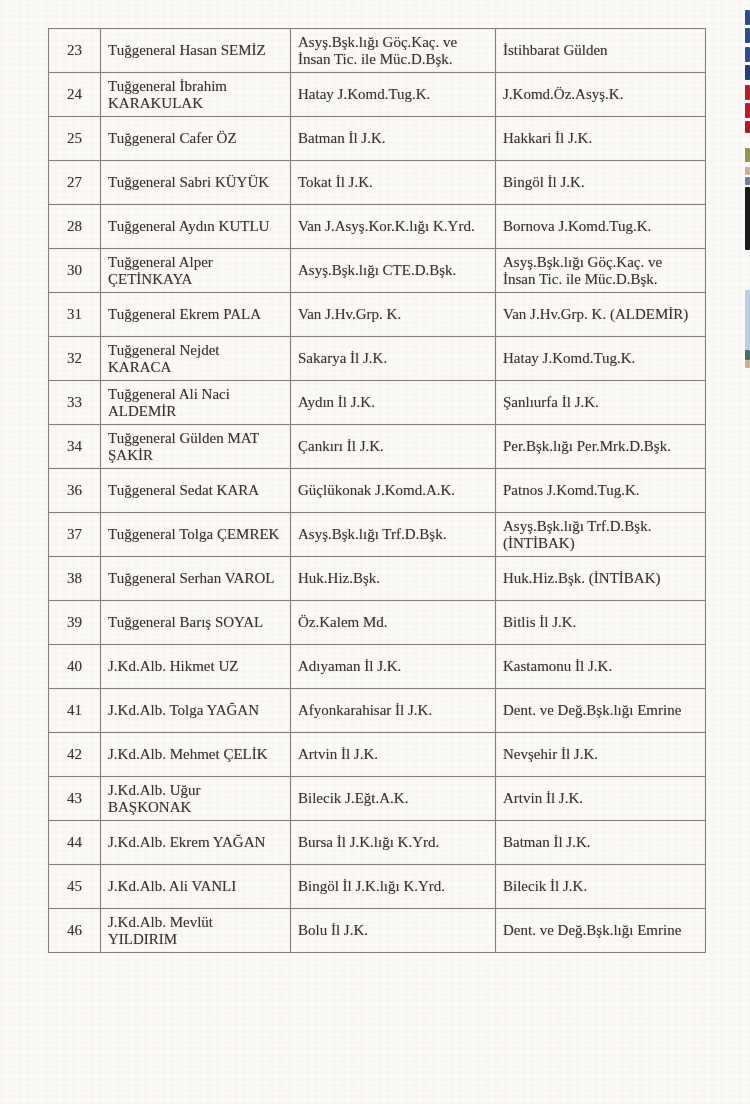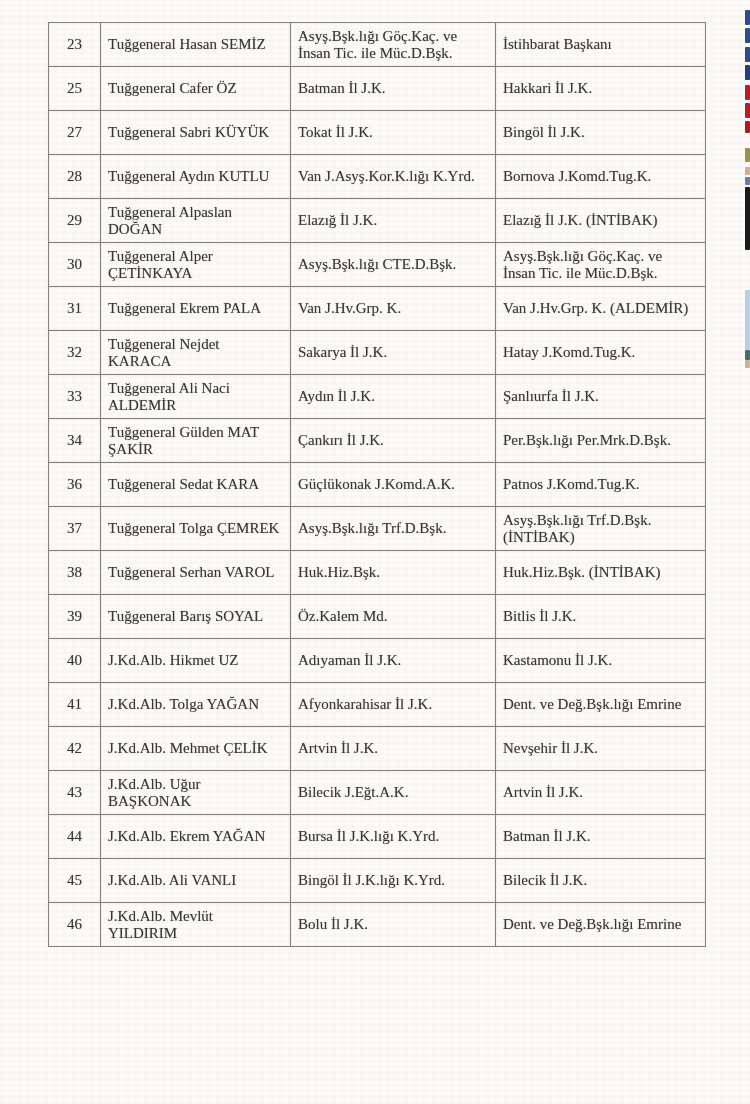--- a/index.html
+++ b/index.html
@@ -22,21 +22,21 @@
       repeating-linear-gradient(0deg,
         rgba(120,115,105,0.025) 0px, rgba(120,115,105,0.025) 2px,
         rgba(255,255,255,0) 2px, rgba(255,255,255,0) 6px),
       repeating-linear-gradient(90deg,
         rgba(120,115,105,0.015) 0px, rgba(120,115,105,0.015) 3px,
         rgba(255,255,255,0) 3px, rgba(255,255,255,0) 9px);
   }
   table.doc-table {
     position: absolute;
     left: 48px;
-    top: 22px;
+    top: 28px;
     width: 657px;
     border-collapse: collapse;
     table-layout: fixed;
   }
   table.doc-table td {
     border: 1px solid #84817a;
     box-shadow: inset 0 0 1px rgba(130,126,118,0.5);
     font-size: 15px;
     line-height: 17px;
     color: #3a3733;
@@ -77,45 +77,45 @@
       <col style="width:52px">
       <col style="width:190px">
       <col style="width:205px">
       <col style="width:210px">
     </colgroup>
     <tbody>
         <tr>
           <td class="c-no">23</td>
           <td>Tuğgeneral Hasan SEMİZ</td>
           <td>Asyş.Bşk.lığı Göç.Kaç. ve İnsan Tic. ile Müc.D.Bşk.</td>
-          <td>İstihbarat Başkanı</td>
+          <td>İstihbarat Gülden</td>
+        </tr>
+        <tr>
+          <td class="c-no">24</td>
+          <td>Tuğgeneral İbrahim KARAKULAK</td>
+          <td>Hatay J.Komd.Tug.K.</td>
+          <td>J.Komd.Öz.Asyş.K.</td>
         </tr>
         <tr>
           <td class="c-no">25</td>
           <td>Tuğgeneral Cafer ÖZ</td>
           <td>Batman İl J.K.</td>
           <td>Hakkari İl J.K.</td>
         </tr>
         <tr>
           <td class="c-no">27</td>
           <td>Tuğgeneral Sabri KÜYÜK</td>
           <td>Tokat İl J.K.</td>
           <td>Bingöl İl J.K.</td>
         </tr>
         <tr>
           <td class="c-no">28</td>
           <td>Tuğgeneral Aydın KUTLU</td>
           <td>Van J.Asyş.Kor.K.lığı K.Yrd.</td>
           <td>Bornova J.Komd.Tug.K.</td>
-        </tr>
-        <tr>
-          <td class="c-no">29</td>
-          <td>Tuğgeneral Alpaslan DOĞAN</td>
-          <td>Elazığ İl J.K.</td>
-          <td>Elazığ İl J.K. (İNTİBAK)</td>
         </tr>
         <tr>
           <td class="c-no">30</td>
           <td>Tuğgeneral Alper ÇETİNKAYA</td>
           <td>Asyş.Bşk.lığı CTE.D.Bşk.</td>
           <td>Asyş.Bşk.lığı Göç.Kaç. ve İnsan Tic. ile Müc.D.Bşk.</td>
         </tr>
         <tr>
           <td class="c-no">31</td>
           <td>Tuğgeneral Ekrem PALA</td>

